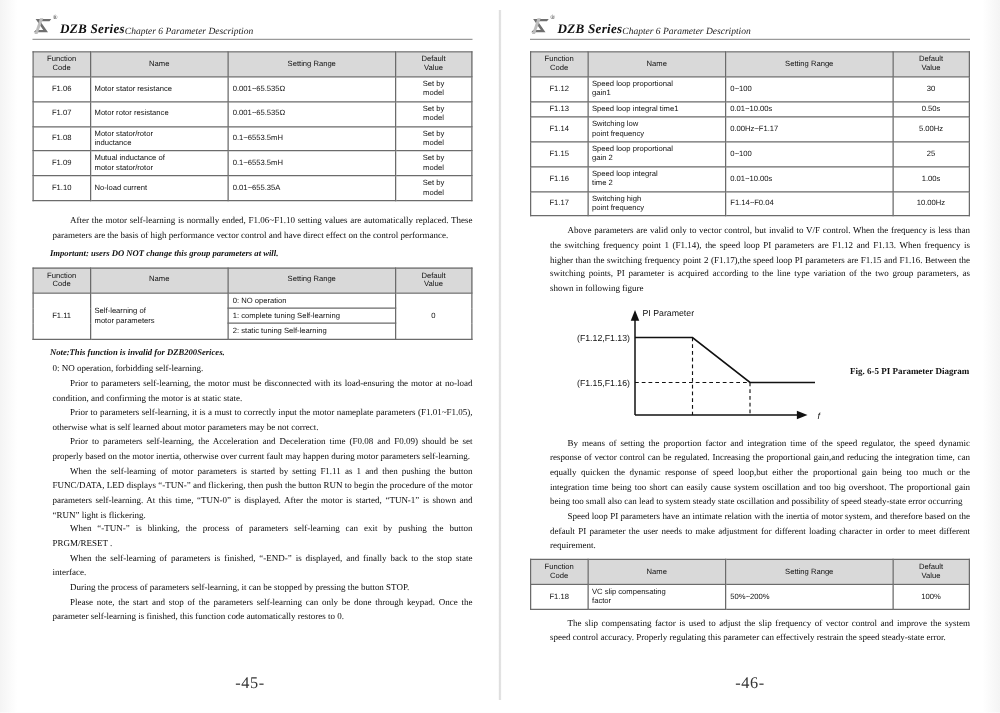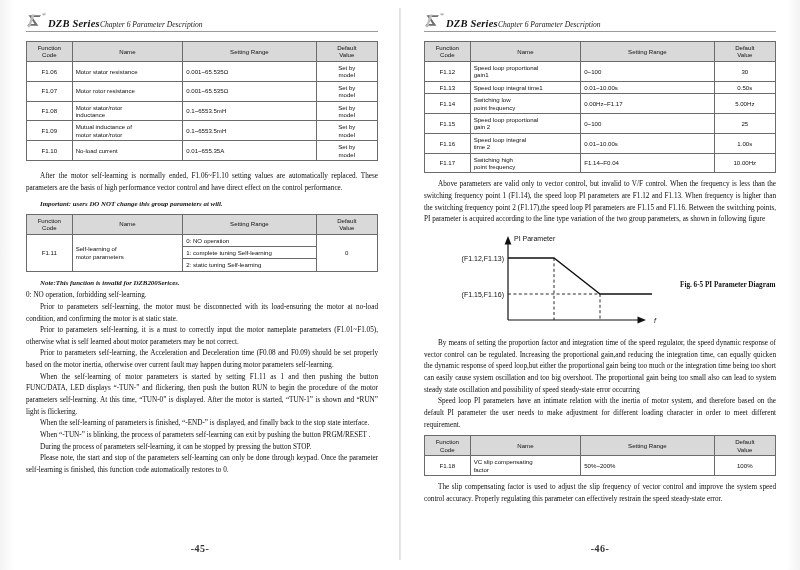--- a/index.html
+++ b/index.html
@@ -124,21 +124,21 @@
   td.range { text-align: left; padding-left: 6px; }
   td.def { text-align: center; }
   .col-code { width: 13%; }
   .col-name { width: 31.5%; }
   .col-range { width: 38%; }
   .col-def  { width: 17.5%; }
   .nowrapish { white-space: pre-line; }
 
   
   p.body {
-    margin: 0 0 0 0;
+    margin: 0 0 0 16px;
     font-size: 7.2px;
     line-height: 1.62;
     text-align: justify;
     text-indent: 14px;
     color: #0d0d0d;
   }
   p.body.noind { text-indent: 0; }
   p.note {
     margin: 5px 0 2px 0;
     font-size: 6.9px;
@@ -166,22 +166,22 @@
     font-family: "Liberation Sans", sans-serif;
     fill: #111;
   }
 
   .pagenum {
     position: absolute;
     bottom: 16px;
     left: 0;
     right: 0;
     text-align: center;
-    font-size: 10px;
-    font-weight: bold;
+    font-size: 13px;
+    font-weight: normal;
     letter-spacing: .5px;
     color: #333;
   }
 </style>
 </head>
 <body>
 
 <div class="spread">
   <div class="top-rule"></div>
   <div class="gutter"></div>
@@ -298,22 +298,22 @@
         </tr>
       </tbody>
     </table>
 
     <p class="note">Note:This function is invalid for DZB200Serices.</p>
     <p class="body noind">0: NO operation, forbidding self-learning.</p>
     <p class="body">Prior to parameters self-learning, the motor must be disconnected with its load-ensuring the motor at no-load condition, and confirming the motor is at static state.</p>
     <p class="body">Prior to parameters self-learning, it is a must to correctly input the motor nameplate parameters (F1.01~F1.05), otherwise what is self learned about motor parameters may be not correct.</p>
     <p class="body">Prior to parameters self-learning, the Acceleration and Deceleration time (F0.08 and F0.09) should be set properly based on the motor inertia, otherwise over current fault may happen during motor parameters self-learning.</p>
     <p class="body">When the self-learning of motor parameters is started by setting F1.11 as 1 and then pushing the button FUNC/DATA, LED displays “-TUN-” and flickering, then push the button RUN to begin the procedure of the motor parameters self-learning. At this time, “TUN-0” is displayed. After the motor is started, “TUN-1” is shown and “RUN” light is flickering.</p>
+    <p class="body">When “-TUN-” is blinking, the process of parameters self-learning can exit by pushing the button PRGM/RESET .</p>
     <p class="body">When the self-learning of parameters is finished, “-END-” is displayed, and finally back to the stop state interface.</p>
-    <p class="body">When “-TUN-” is blinking, the process of parameters self-learning can exit by pushing the button PRGM/RESET .</p>
     <p class="body">During the process of parameters self-learning, it can be stopped by pressing the button STOP.</p>
     <p class="body">Please note, the start and stop of the parameters self-learning can only be done through keypad. Once the parameter self-learning is finished, this function code automatically restores to 0.</p>
 
     <div class="pagenum">-45-</div>
   </div>
 
   <div class="page right">
     <div class="page-edge-r"></div>
 
     <div class="pg-header">

